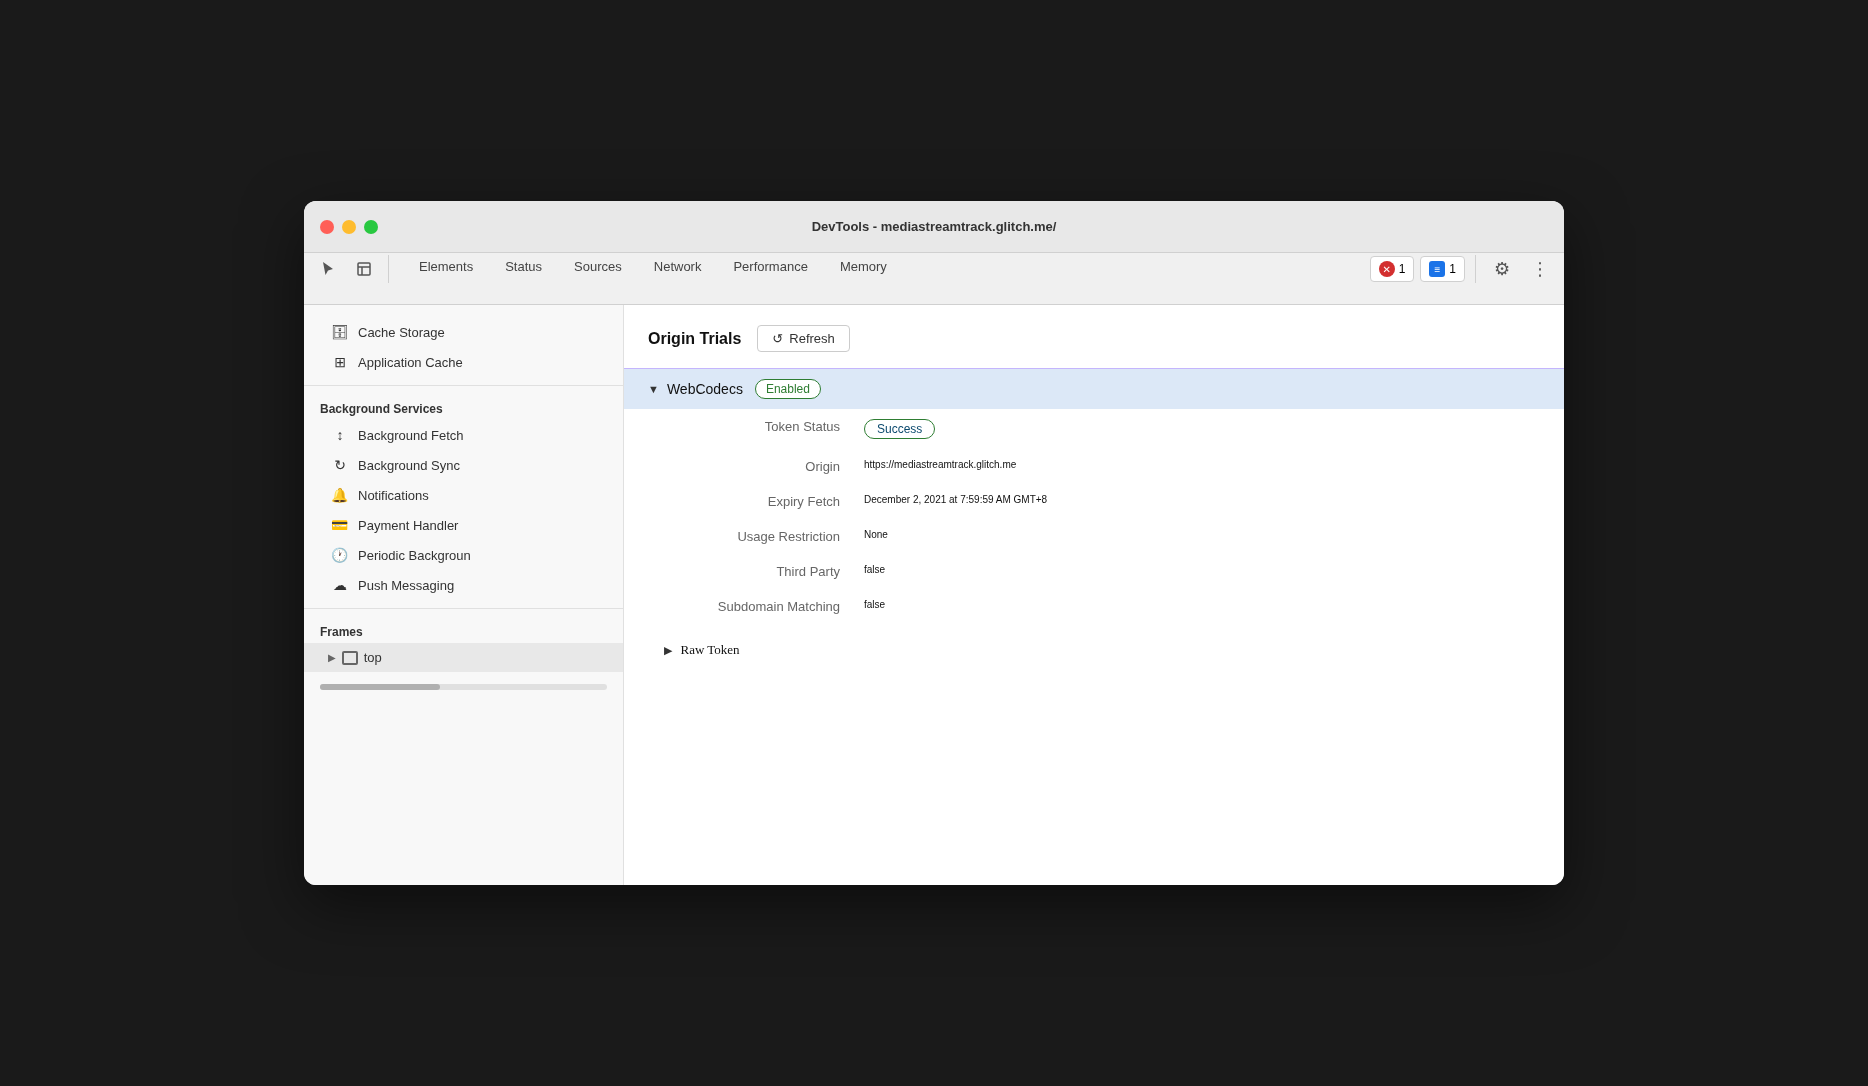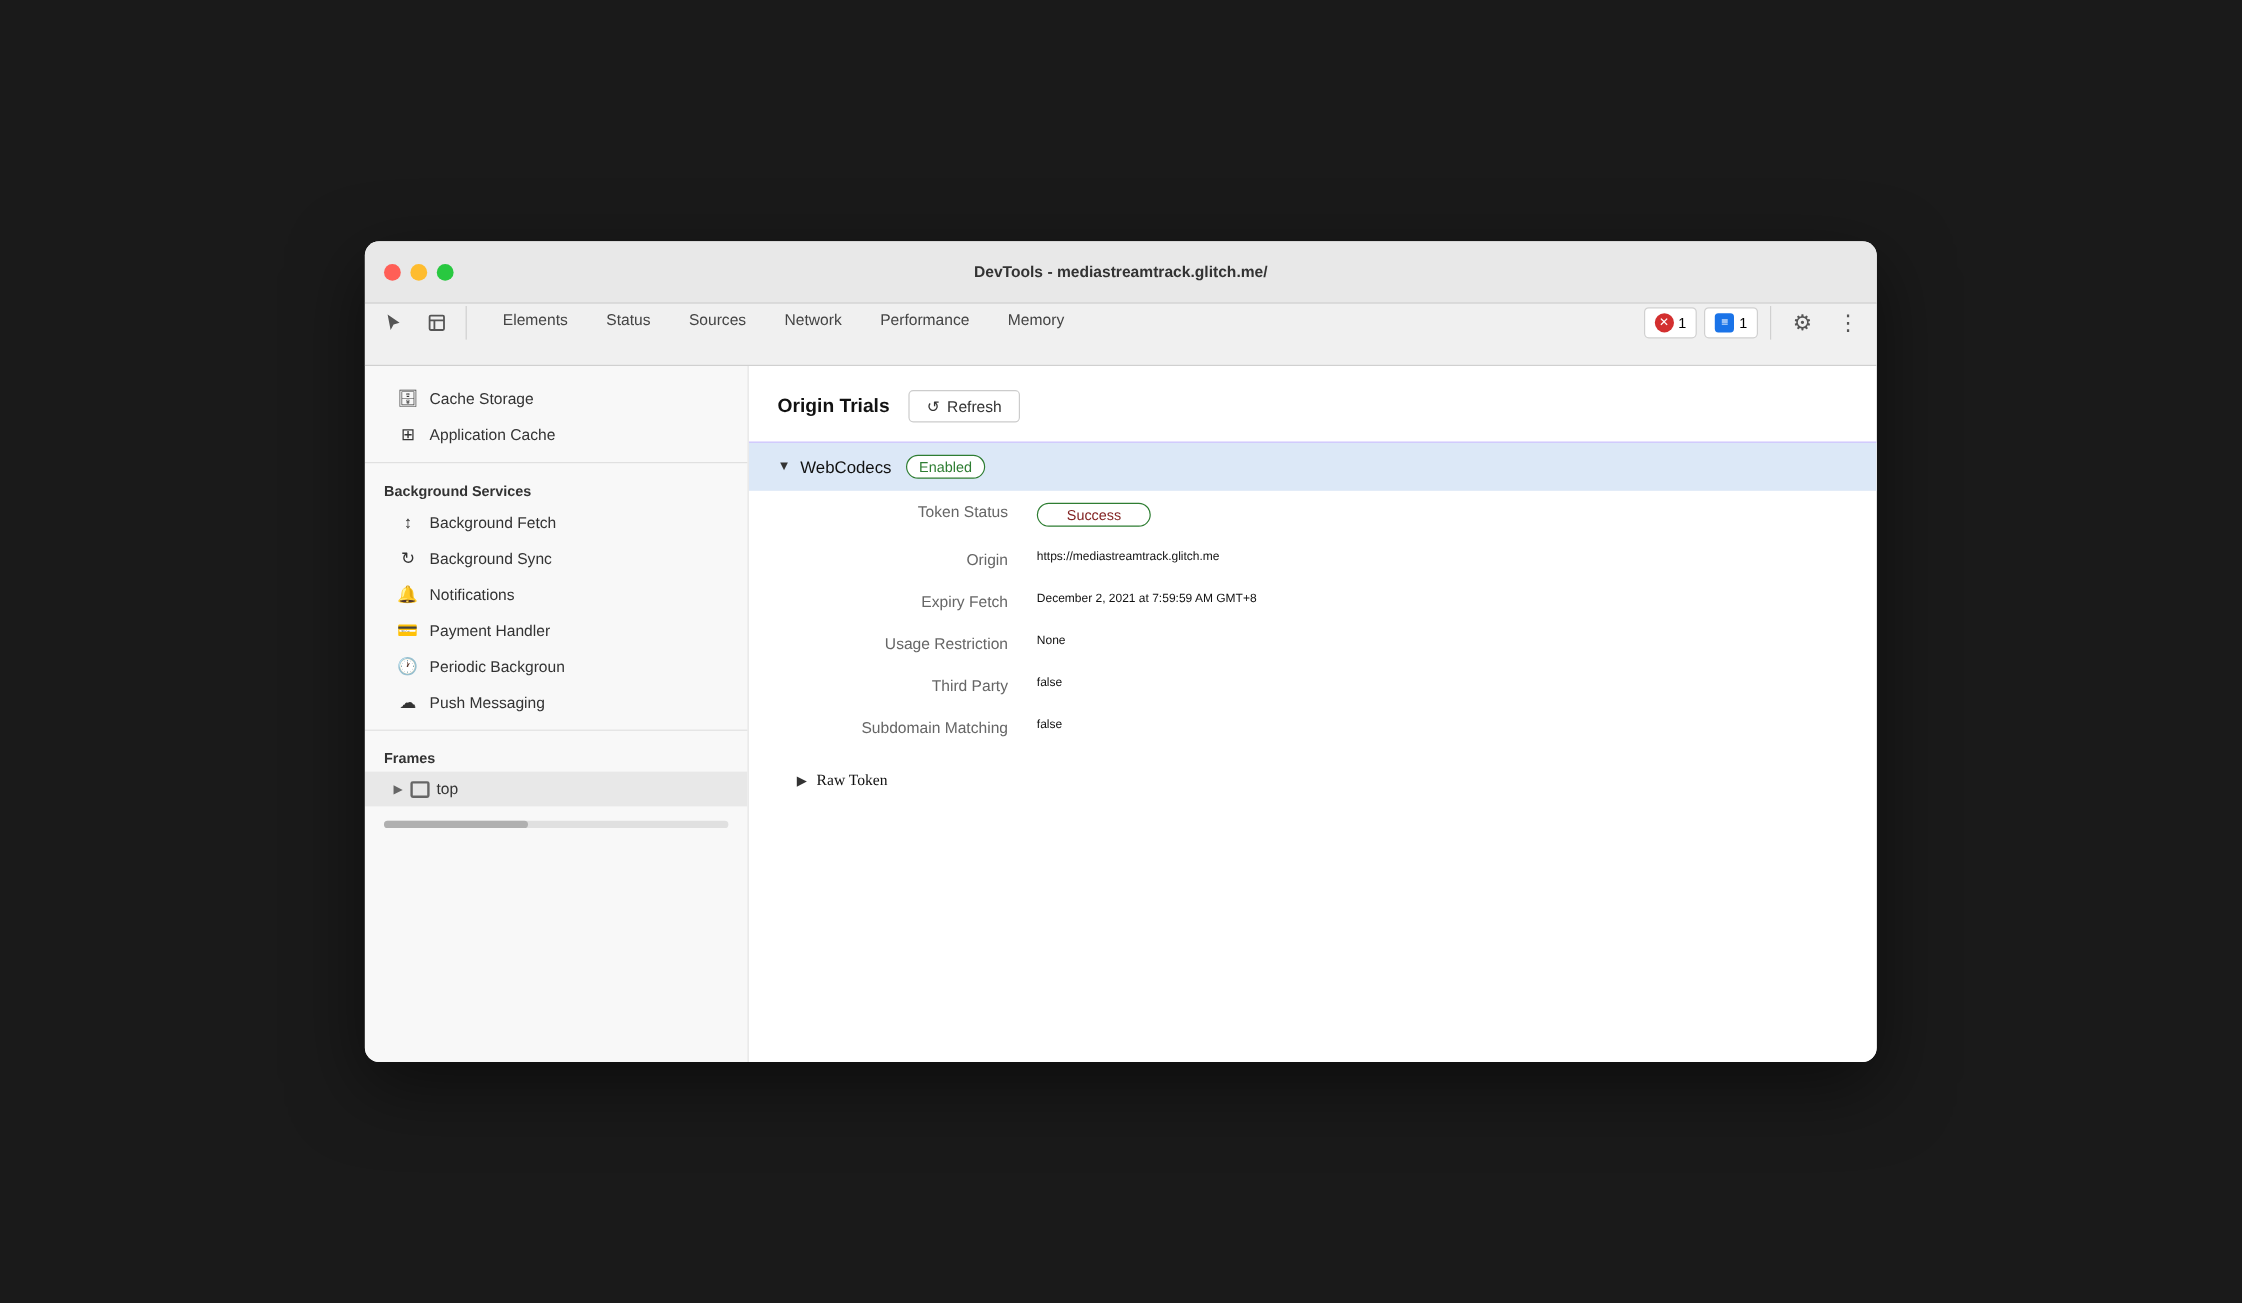--- a/index.html
+++ b/index.html
@@ -300,24 +300,24 @@
       padding-right: 24px;
     }
     .detail-value {
       font-size: 10px;
       color: #111;
       flex: 1;
     }
     .success-badge {
       display: inline-flex;
       align-items: center;
-      padding: 2px 24px;
+      padding: 2px 12px;
       border-radius: 12px;
       border: 1px solid #2e7d32;
-      color: #7f1d1d;
+      color: #0c4a6e;
       font-size: 12px;
       font-weight: 500;
       background: #fff;
     }
     .raw-token-row {
       display: flex;
       align-items: center;
       padding: 10px 40px;
       gap: 8px;
       cursor: pointer;

